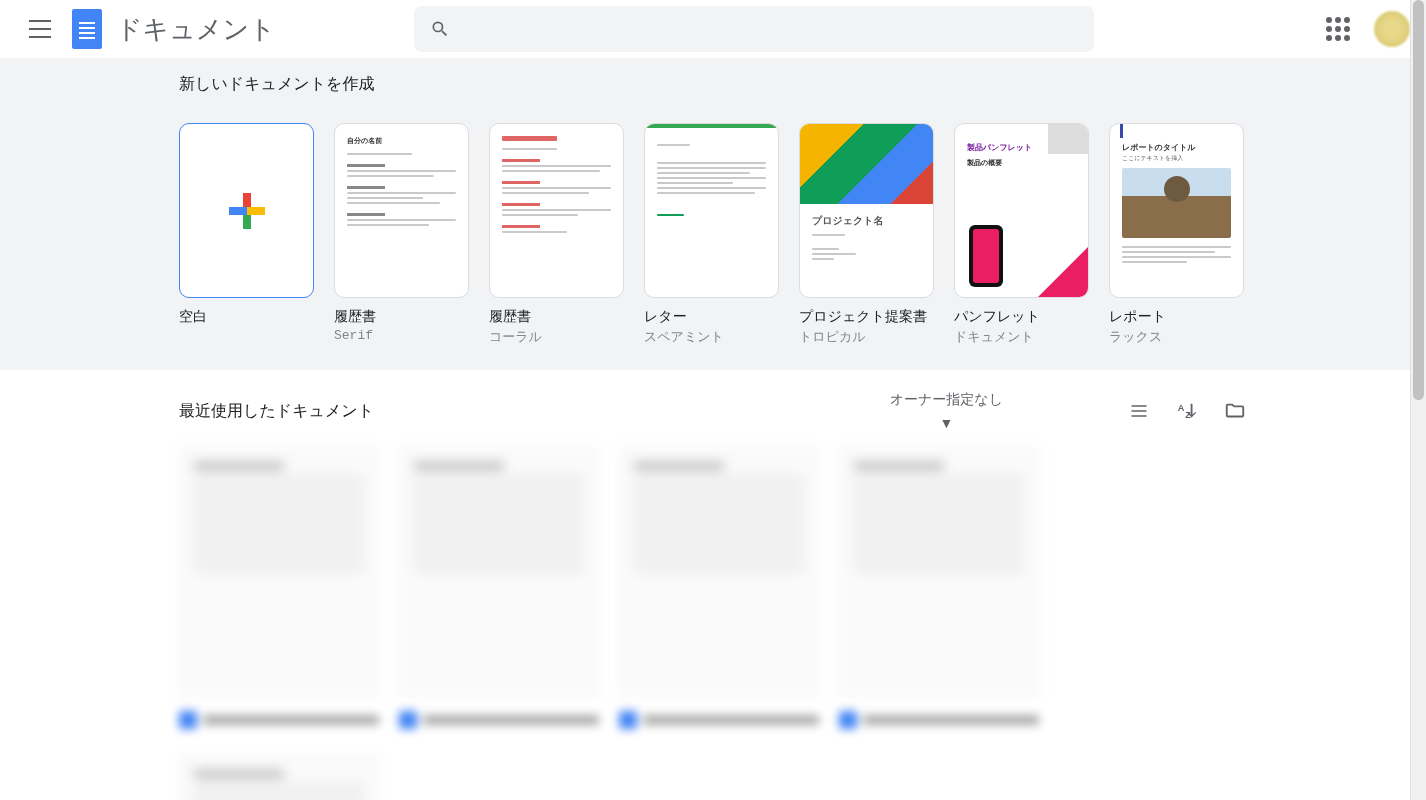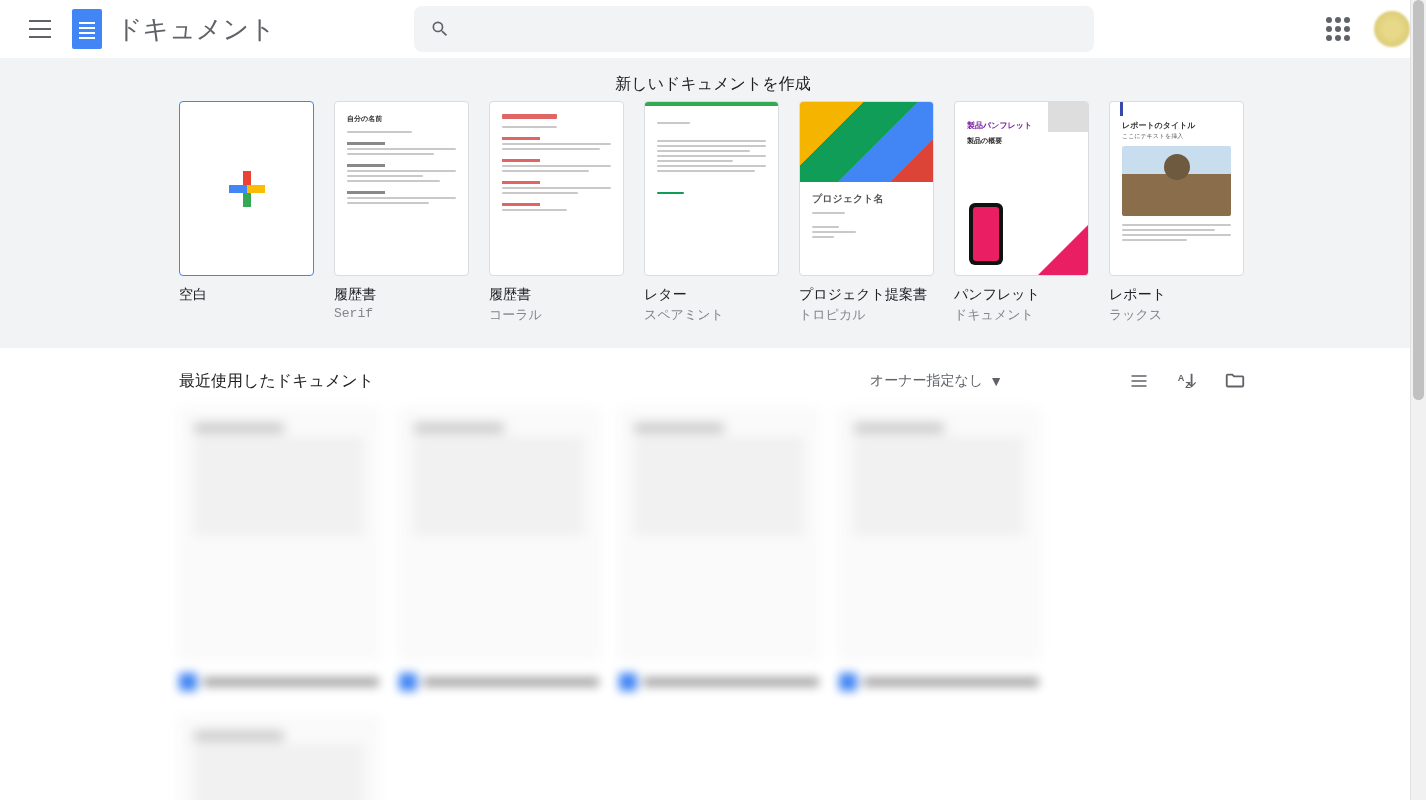--- a/index.html
+++ b/index.html
@@ -14,30 +14,30 @@
 .search-wrap { flex:0 0 680px; margin-left:130px; height:46px; background:#f1f3f4; border-radius:8px; display:flex; align-items:center; padding:0 16px; gap:12px; }
 .search-input { border:none; background:transparent; font-size:16px; color:#5f6368; outline:none; flex:1; }
 .header-spacer { flex:1; }
 .apps-grid { width:24px; height:24px; display:grid; grid-template-columns:repeat(3,6px); grid-template-rows:repeat(3,6px); gap:3px; cursor:pointer; margin-right:16px; }
 .apps-grid span { background:#5f6368; border-radius:50%; }
 .avatar { width:36px; height:36px; border-radius:50%; background:radial-gradient(circle,#e8d98a 30%,#d4c46a 100%); filter:blur(1px); }
 
 
 .templates { background:#f1f3f4; padding:16px 0 24px; border-bottom:1px solid #fff; }
 .templates-inner { width:1068px; margin:0 auto; }
-.templates-head { display:flex; align-items:center; justify-content:center; margin-bottom:6px; }
+.templates-head { display:flex; align-items:center; justify-content:space-between; margin-bottom:28px; }
 .templates-title { font-size:16px; color:#202124; }
 .templates-actions { display:flex; align-items:center; gap:12px; }
 .gallery-btn { border:2px solid #e53935; background:#e8eaed; color:#5f6368; font-size:14px; padding:6px 28px 6px 14px; position:relative; cursor:pointer; border-radius:2px; }
 .gallery-btn .chev { position:absolute; right:8px; top:50%; transform:translateY(-50%); font-size:12px; line-height:8px; color:#5f6368; }
 .more-btn { width:28px; height:28px; display:flex; align-items:center; justify-content:center; cursor:pointer; color:#5f6368; font-size:18px; }
 
 .tmpl-row { display:flex; gap:20px; }
 .tmpl-card { width:135px; }
-.tmpl-thumb { width:135px; height:175px; background:#fff; border:1px solid #dadce0; border-radius:4px; cursor:pointer; position:relative; overflow:hidden; }
+.tmpl-thumb { width:135px; height:175px; background:#fff; border:1px solid #dadce0; border-radius:10px; cursor:pointer; position:relative; overflow:hidden; }
 .tmpl-card.blank .tmpl-thumb { border:1px solid #4285f4; }
 .tmpl-title { font-size:14px; color:#202124; margin-top:10px; }
 .tmpl-sub { font-size:13px; color:#80868b; margin-top:2px;font-family:Liberation Mono, monospace; }
 
 
 .plus { position:absolute; top:50%; left:50%; transform:translate(-50%,-50%); width:36px; height:36px; }
 .plus .h,.plus .v { position:absolute; background:#fbbc04; }
 .plus .v { width:8px; height:36px; left:14px; top:0; background:linear-gradient(to bottom,#ea4335 0 50%,#34a853 50% 100%); }
 .plus .h { height:8px; width:36px; top:14px; left:0; background:linear-gradient(to right,#4285f4 0 50%,#fbbc04 50% 100%); }
 
@@ -69,21 +69,21 @@
 .rep .st{position:absolute;top:30px;left:12px;font-size:6px;color:#666;}
 .rep .img{position:absolute;top:44px;left:12px;right:12px;height:70px;background:linear-gradient(180deg,#c8ddee 0 40%,#8a6d4b 40% 100%);border-radius:2px;}
 .rep .person{position:absolute;top:52px;left:50%;transform:translateX(-50%);width:26px;height:26px;border-radius:50%;background:#6d5a3f;}
 
 
 .recent { padding:20px 0; }
 .recent-inner { width:1068px; margin:0 auto; }
 .recent-head { display:flex; align-items:center; justify-content:space-between; margin-bottom:16px; }
 .recent-title { font-size:16px; color:#202124; }
 .recent-controls { display:flex; align-items:center; gap:24px; color:#5f6368; }
-.owner-dd { font-size:14px; color:#5f6368; cursor:pointer; display:flex; align-items:center; gap:6px; margin-right:100px;}
+.owner-dd { font-size:14px; color:#5f6368; cursor:pointer; display:flex; align-items:center; gap:6px; margin-right:100px;flex-direction:column;}
 .ctrl-icon { width:24px; height:24px; display:flex; align-items:center; justify-content:center; cursor:pointer; }
 
 .recent-grid { display:flex; gap:20px; flex-wrap:wrap; }
 .doc-card { width:200px; }
 .doc-thumb { width:200px; height:250px; background:#fafafa; border:1px solid #eee; border-radius:4px; filter:blur(6px); position:relative; }
 .doc-thumb::before{content:"";position:absolute;top:14px;left:14px;width:90px;height:8px;background:#bbb;border-radius:2px;}
 .doc-thumb::after{content:"";position:absolute;top:30px;left:14px;right:14px;height:100px;background:repeating-linear-gradient(#ccc 0 2px,transparent 2px 10px);}
 .doc-meta { margin-top:8px; filter:blur(5px); height:30px; display:flex; align-items:center; gap:6px;}
 .doc-meta .di{width:18px;height:18px;background:#4285f4;border-radius:2px;}
 .doc-meta .dt{flex:1;height:10px;background:#aaa;border-radius:2px;}

